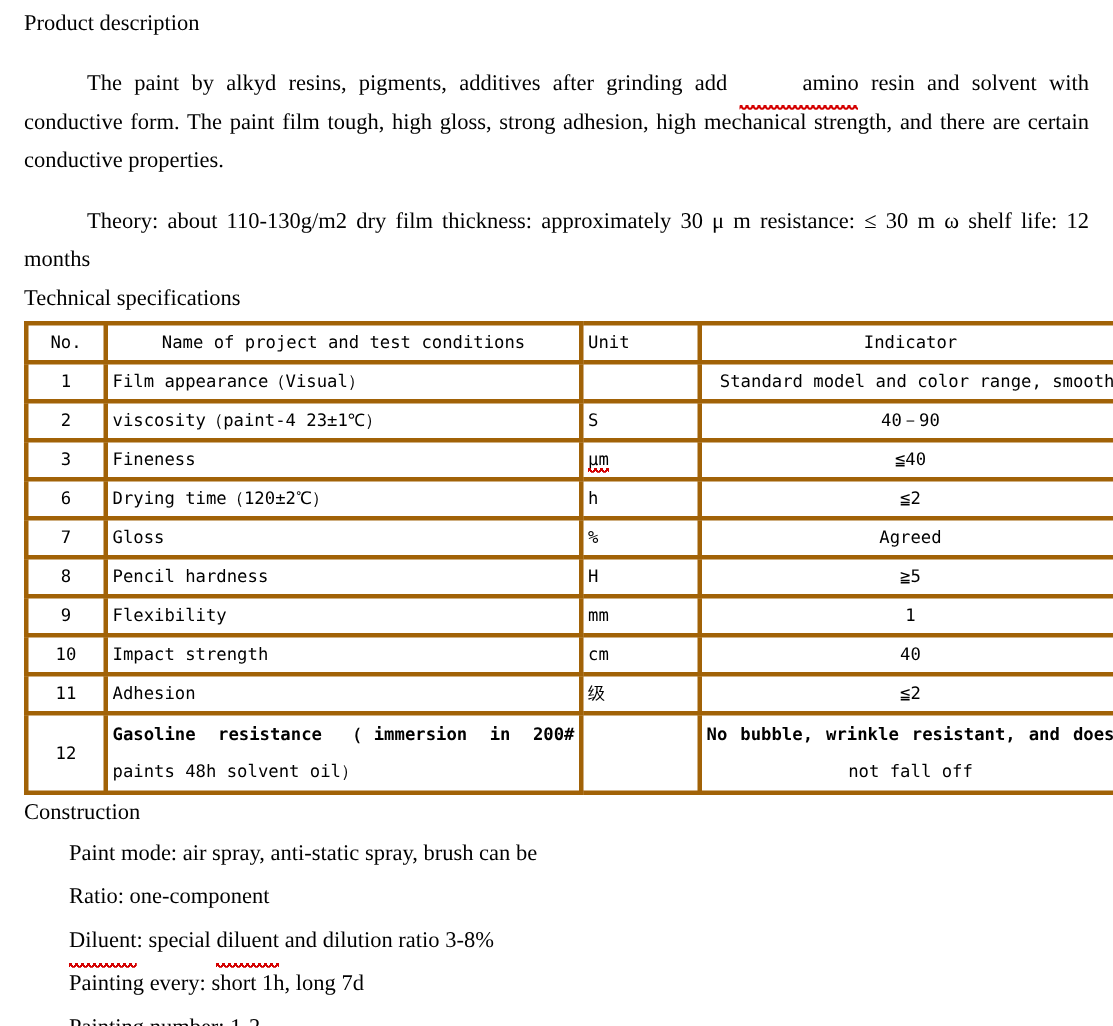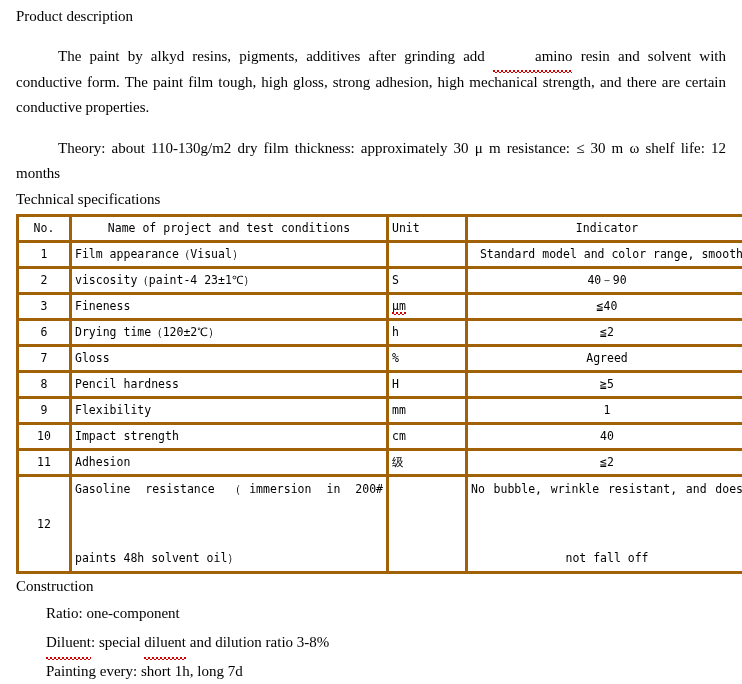--- a/index.html
+++ b/index.html
@@ -89,23 +89,24 @@
   .c-ind   { width: 272px; text-align: center; }
 
   table.spec th.c-name { text-align: center; }
   table.spec tr { height: 26px; }
   table.spec tr.tall { height: 52px; }
 
   .cell-just {
     text-align: justify;
     text-align-last: justify;
     line-height: 25px;
+    font-weight: bold;
   }
   .ind-left { text-align: right; }
-  .ind-wrap { line-height: 25px; margin-top: 44px; }
+  .ind-wrap { line-height: 25px; }
 
   .cjk { font-family: "DejaVu Sans", sans-serif; }
 
   .sq-mono {
     position: relative;
     display: inline-block;
   }
   .sq-mono::after {
     content: "";
     position: absolute;
@@ -211,20 +212,21 @@
             <div class="cell-just">No bubble, wrinkle resistant, and does</div>
             <div class="ind-wrap">not fall off</div>
           </td>
         </tr>
       </tbody>
     </table>
   </div>
 
   <div class="heading">Construction</div>
 
+  <div class="sub-line">Paint mode: air spray, anti-static spray, brush can be</div>
 
   <div class="sub-line">Ratio: one-component</div>
 
   <div class="sub-line"><span class="sq">Diluent</span>: special <span class="sq">diluent</span> and dilution ratio 3-8%</div>
 
   <div class="sub-line">Painting every: short 1h, long 7d</div>
 
   <div class="sub-line">Painting number: 1-2</div>
 
 </div>

